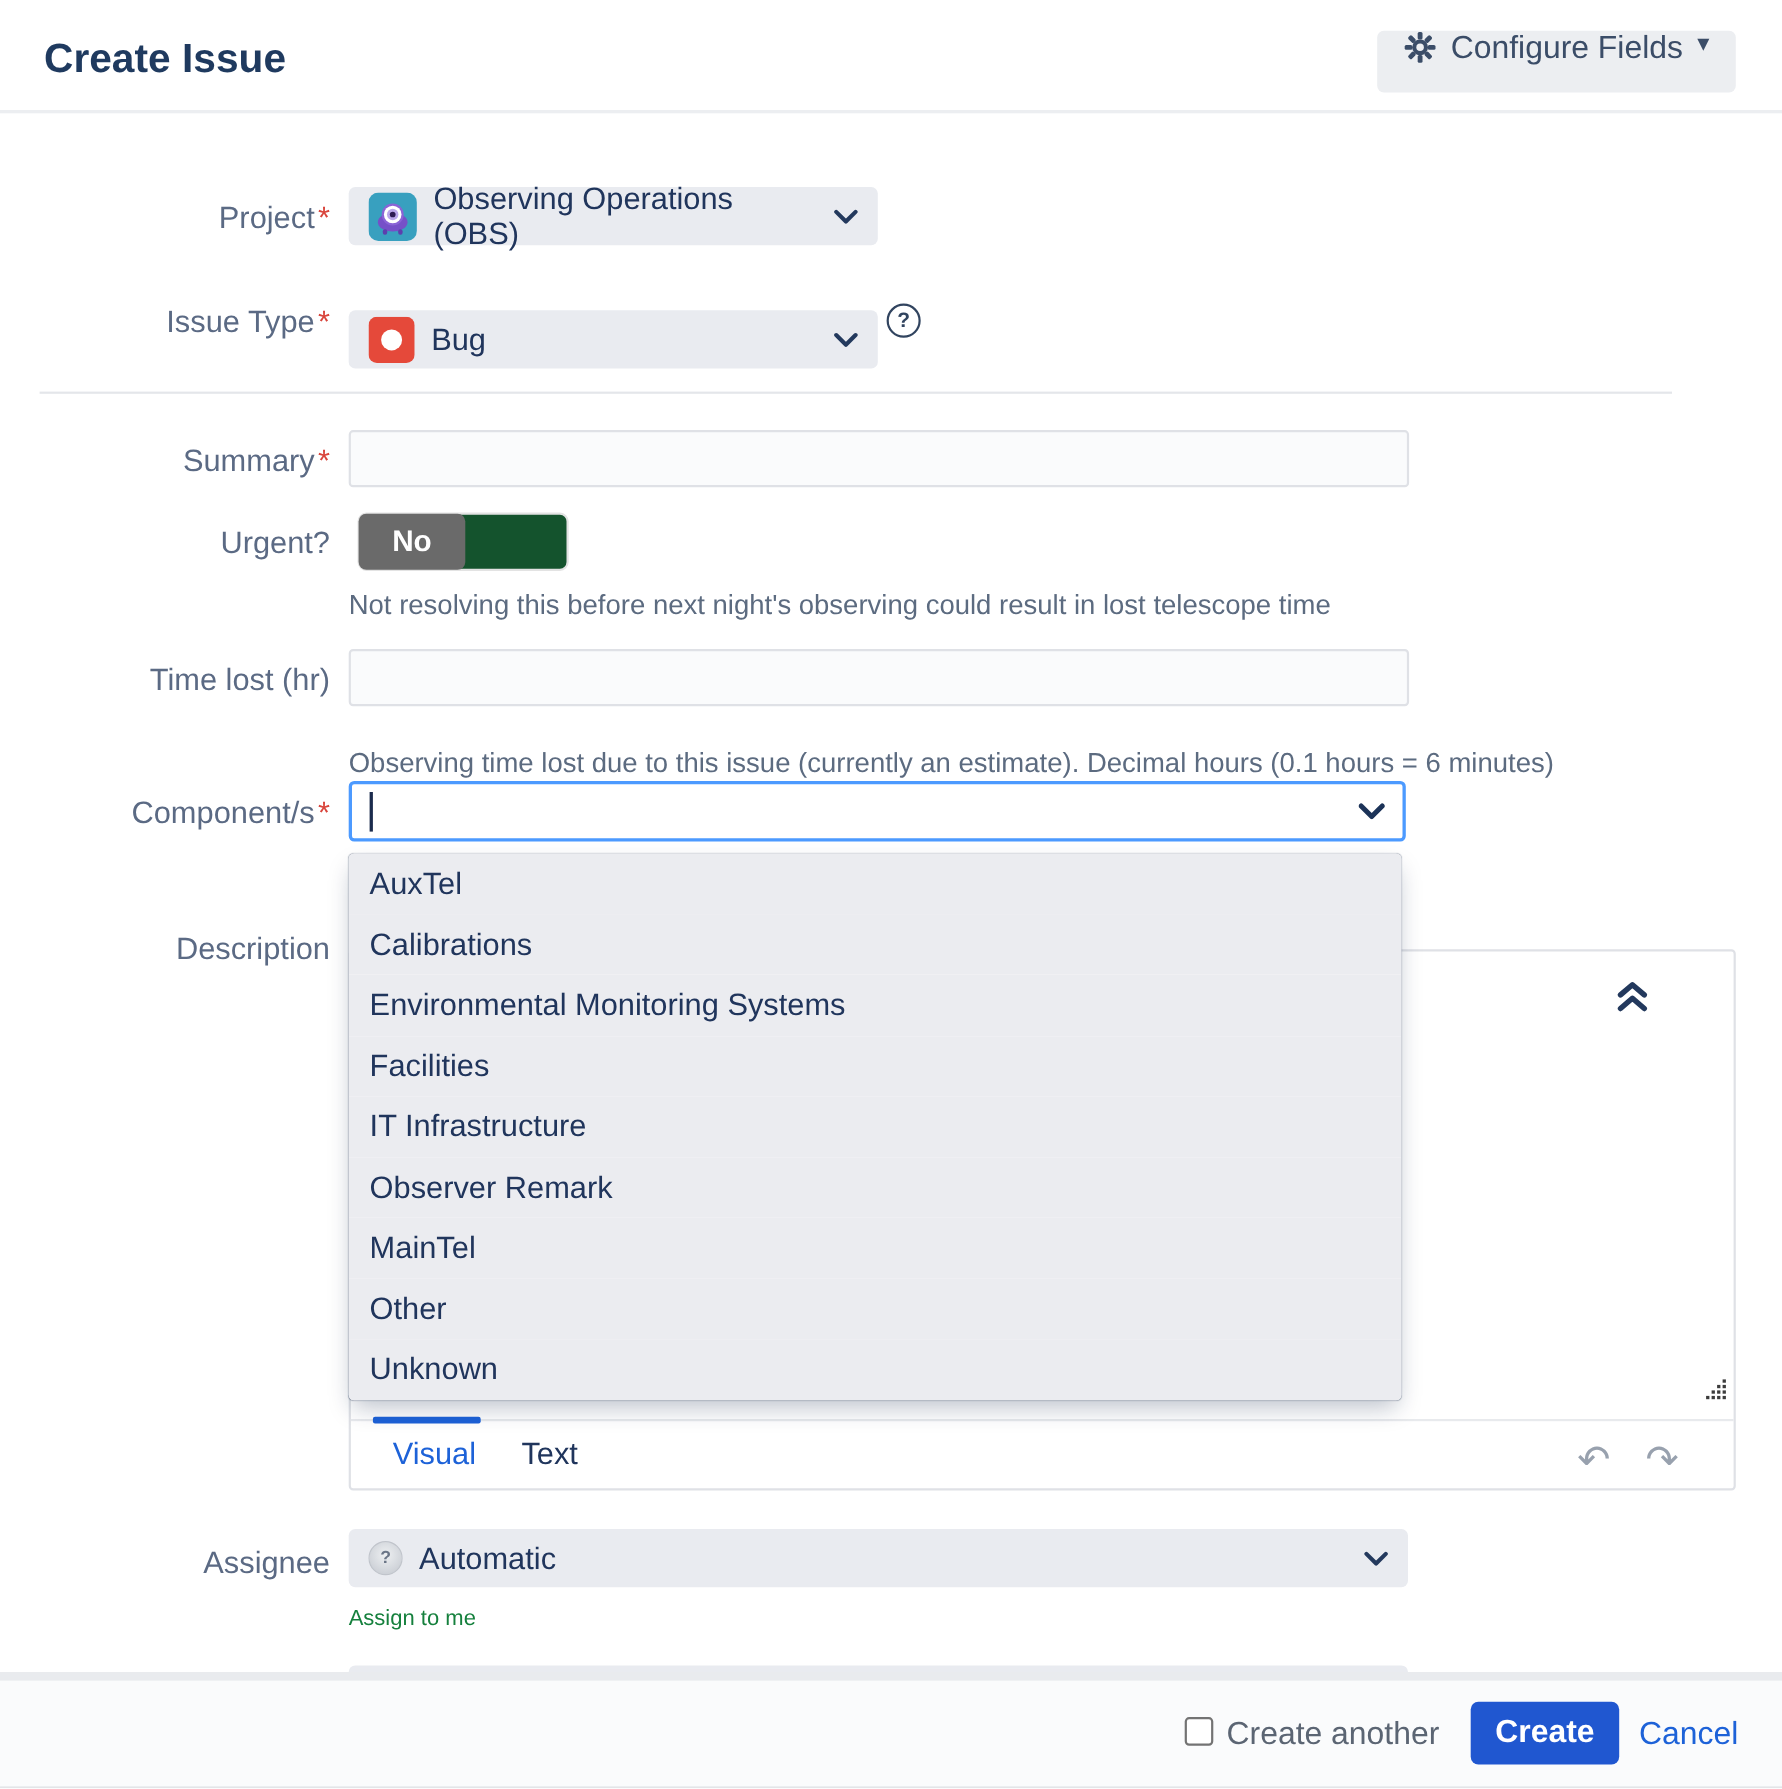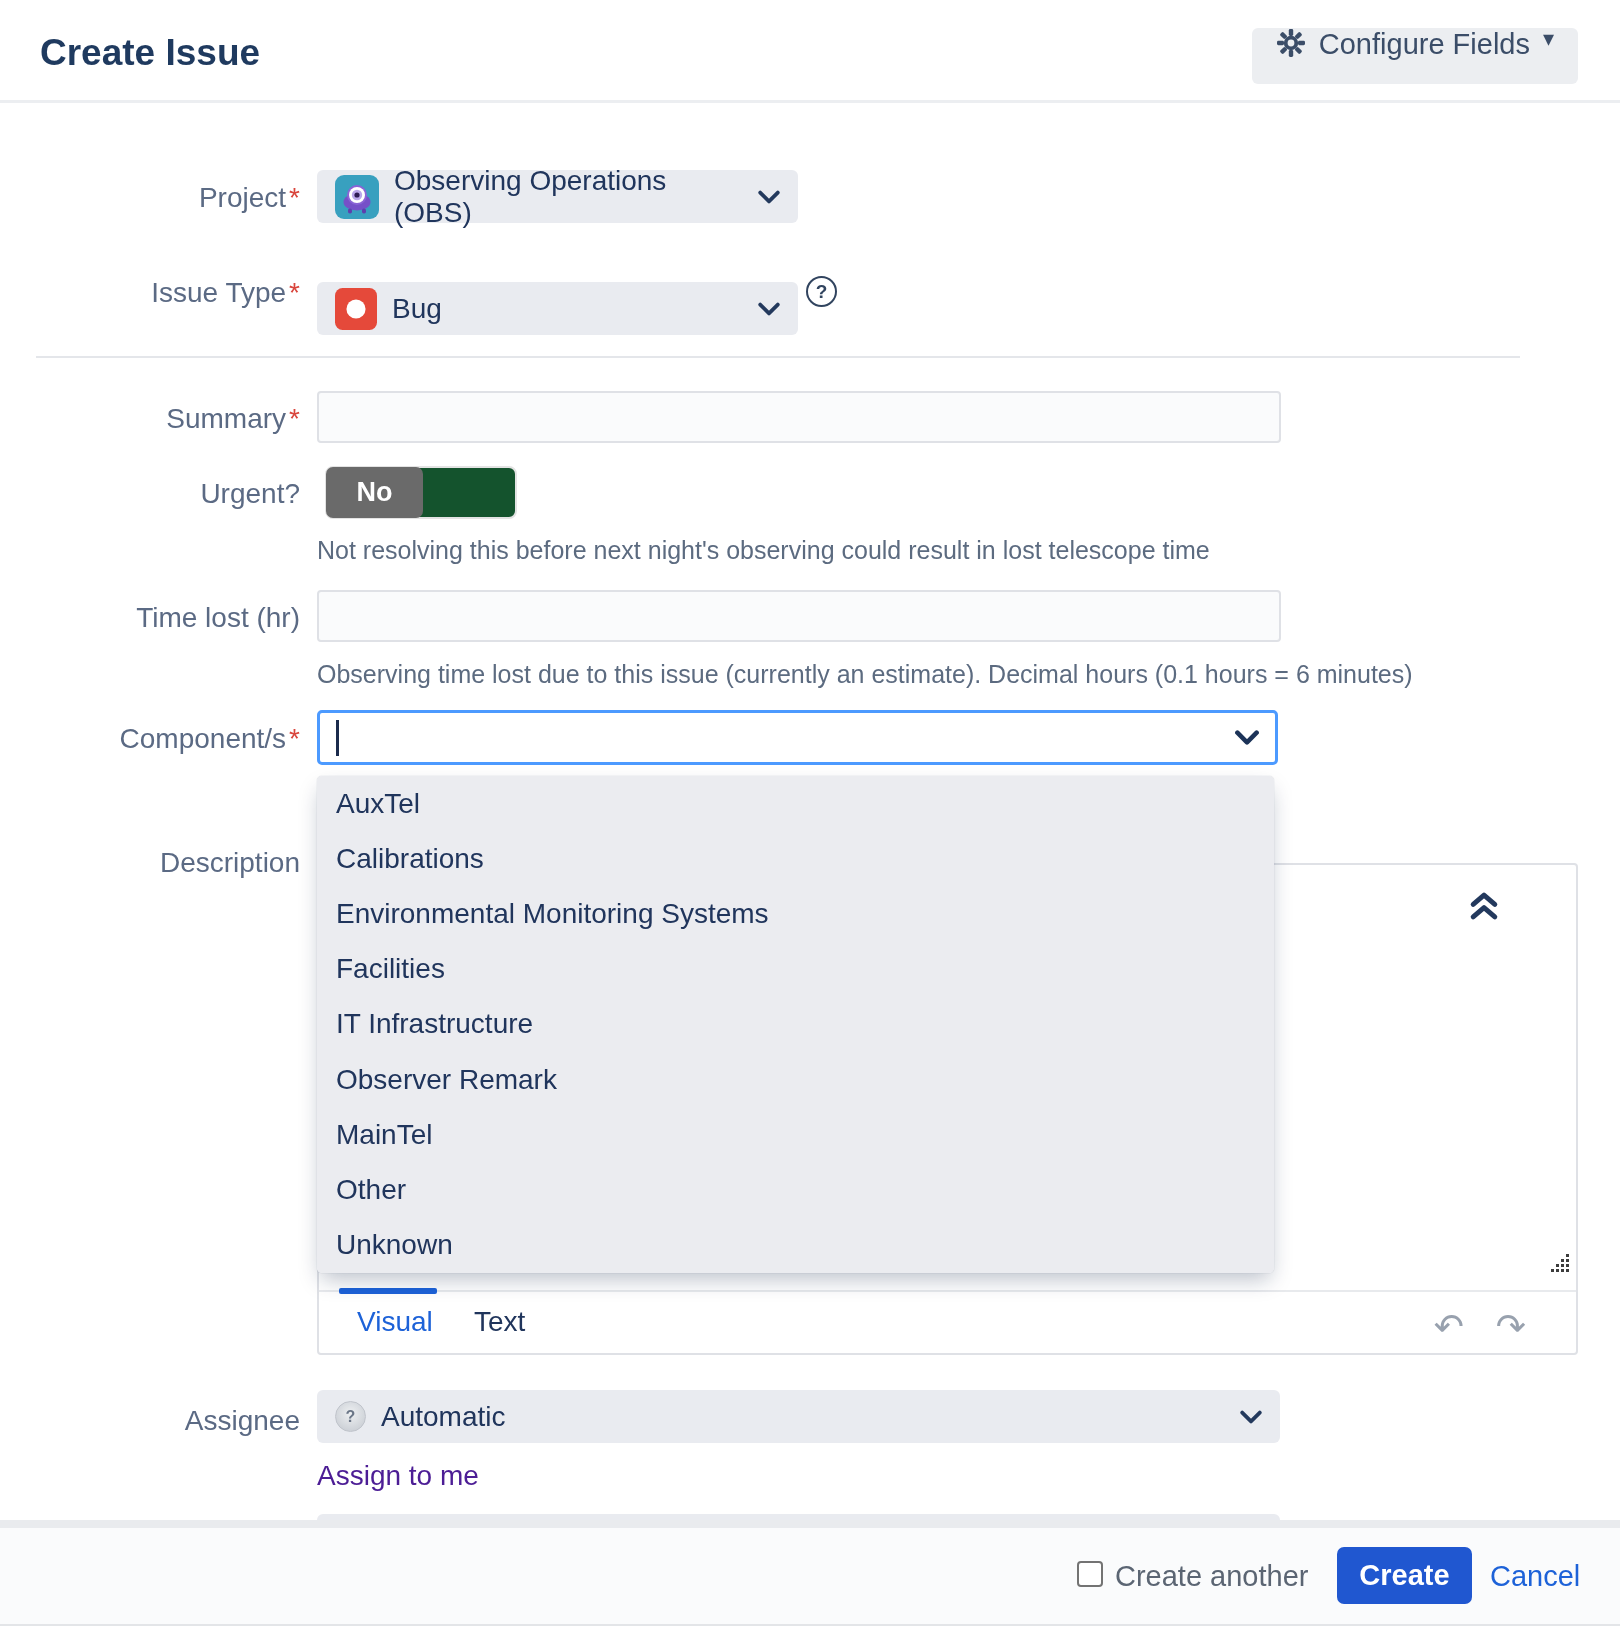--- a/index.html
+++ b/index.html
@@ -65,21 +65,21 @@
   .tab.text{left:155px;color:#20355c;}
   .histbtn{position:absolute;top:444px;font-size:36px;color:#98a1ae;cursor:pointer;line-height:1;}
   .undo{right:112px;} .redo{right:50px;}
   .resize-handle{position:absolute;right:5px;top:388px;cursor:nwse-resize;}
 
   
   .avatar{width:31px;height:31px;border-radius:50%;flex:0 0 auto;
        background:radial-gradient(circle at 50% 40%, #eef0f2 0%, #cdd1d7 75%);
        border:1.5px solid #c0c4cb;box-sizing:border-box;display:flex;align-items:center;
        justify-content:center;font-size:16px;font-weight:700;color:#6b7687;}
-  .assign-link{position:absolute;left:317px;top:1460px;font-size:28px;color:#4c1d95;cursor:pointer;}
+  .assign-link{position:absolute;left:317px;top:1460px;font-size:20px;color:#15803d;cursor:pointer;}
 
   .next-field-peek{position:absolute;left:317px;top:1514px;width:963px;height:8px;
        background:#e9ebf0;border-radius:6px 6px 0 0;}
 
   
   .footer-band{position:absolute;left:0;top:1520px;right:0;height:8px;background:#e9ebee;}
   .footer{position:absolute;left:0;top:1528px;right:0;bottom:0;background:#fafbfc;
        border-bottom:2px solid #e3e5e8;box-sizing:border-box;}
   .checkbox{position:absolute;left:1077px;top:1561px;width:26px;height:26px;background:#fff;
        border:2.5px solid #737373;border-radius:4px;box-sizing:border-box;cursor:pointer;}
@@ -168,21 +168,21 @@
   <input class="tinput" style="left: 317px; top: 391px; width: 964px; height: 52px;" value="">
 
   <div class="flabel" style="top:477px;">Urgent?</div>
   <div class="toggle">
     <div class="knob">No</div>
   </div>
   <div class="help-text" style="top:536px;">Not resolving this before next night's observing could result in lost telescope time</div>
 
   <div class="flabel" style="top:601px;">Time lost (hr)</div>
   <input class="tinput" style="left: 317px; top: 590px; width: 964px; height: 52px;" value="">
-  <div class="help-text" style="top:660px;">Observing time lost due to this issue (currently an estimate). Decimal hours (0.1 hours = 6 minutes)</div>
+  <div class="help-text" style="top:680px;">Observing time lost due to this issue (currently an estimate). Decimal hours (0.1 hours = 6 minutes)</div>
 
   <div class="flabel req" style="top:722px;">Component/s</div>
   <div class="combo">
     <span class="cursor-bar"></span>
     <span class="chev">
       <svg width="24" height="15" viewBox="0 0 20 12">
           <path d="M2 2 L10 10 L18 2" fill="none" stroke="currentColor" stroke-width="3.8" stroke-linecap="round" stroke-linejoin="round"></path>
         </svg>
     </span>
   </div>

